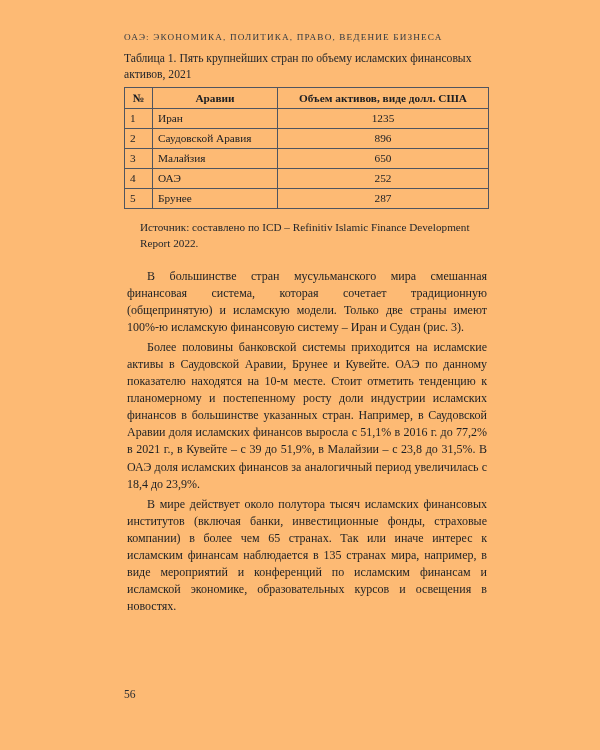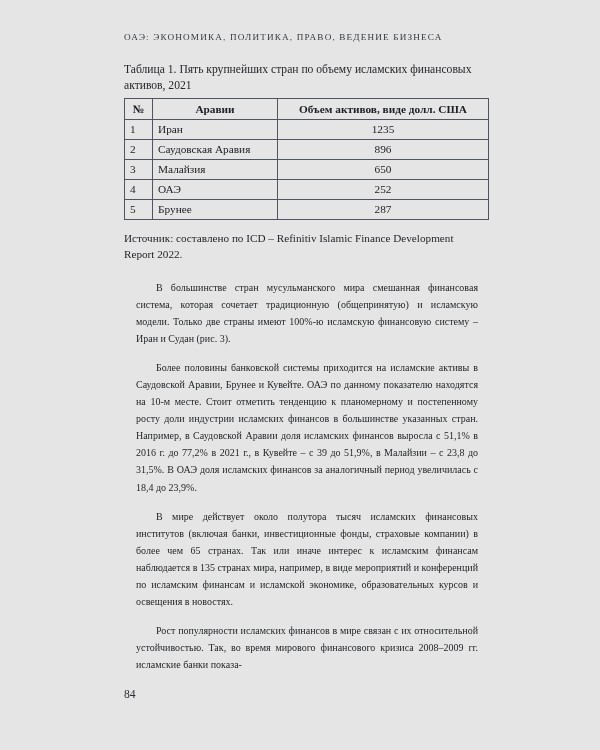--- a/index.html
+++ b/index.html
@@ -13,42 +13,42 @@
     font-family: "Liberation Serif", "DejaVu Serif", serif;
     color: #1d1d1f;
     overflow: hidden;
   }
 
   .page {
     position: relative;
     width: 600px;
     height: 750px;
     box-sizing: border-box;
-    background: #e5e5e5;
+    background: #fdba74;
   }
 
   
   .running-head {
     position: absolute;
     left: 124px;
     top: 32px;
     width: 366px;
     font-size: 9.2px;
     letter-spacing: 1.15px;
     color: #333a42;
     text-transform: uppercase;
     font-variant: small-caps;
     white-space: nowrap;
   }
 
   
   .content {
     position: absolute;
     left: 124px;
-    top: 62px;
+    top: 51px;
     width: 366px;
   }
 
   .table-caption {
     font-size: 11.6px;
     line-height: 15.5px;
     color: #23262b;
     margin: 0 0 5px 0;
     text-align: left;
   }
@@ -81,31 +81,31 @@
 
   td.cell-num { text-align: left; padding-left: 7px; }
   td.cell-country { text-align: left; padding-left: 7px; margin-left: 26px; }
   td.cell-value { text-align: center; }
 
   
   .source-note {
     font-size: 11.2px;
     line-height: 15.5px;
     color: #23262b;
-    margin: 11px 0 0 0;
+    margin: 11px 0 0 16px;
     width: 330px;
   }
 
   
   .body-text {
     margin-top: 17px;
   }
   .body-text p {
-    margin: 12px;
-    font-size: 10px;
+    margin: 3px;
+    font-size: 12px;
     line-height: 17.05px;
     color: #1d2024;
     text-align: justify;
     text-indent: 20px;
     hyphens: manual;
   }
 
   
   .folio {
     position: absolute;
@@ -140,21 +140,21 @@
         </tr>
       </thead>
       <tbody>
         <tr>
           <td class="cell-num">1</td>
           <td class="cell-country">Иран</td>
           <td class="cell-value">1235</td>
         </tr>
         <tr>
           <td class="cell-num">2</td>
-          <td class="cell-country">Саудовская Аравия</td>
+          <td class="cell-country">Саудовской Аравия</td>
           <td class="cell-value">896</td>
         </tr>
         <tr>
           <td class="cell-num">3</td>
           <td class="cell-country">Малайзия</td>
           <td class="cell-value">650</td>
         </tr>
         <tr>
           <td class="cell-num">4</td>
           <td class="cell-country">ОАЭ</td>
@@ -167,20 +167,19 @@
         </tr>
       </tbody>
     </table>
 
     <p class="source-note">Источник: составлено по ICD – Refinitiv Islamic Finance Development Report 2022.</p>
 
     <div class="body-text">
       <p>В большинстве стран мусульманского мира смешанная финансовая система, которая сочетает традиционную (общепринятую) и исламскую модели. Только две страны имеют 100%-ю исламскую финансовую систему – Иран и Судан (рис. 3).</p>
       <p>Более половины банковской системы приходится на исламские активы в Саудовской Аравии, Брунее и Кувейте. ОАЭ по данному показателю находятся на 10-м месте. Стоит отметить тенденцию к планомерному и постепенному росту доли индустрии исламских финансов в большинстве указанных стран. Например, в Саудовской Аравии доля исламских финансов выросла с 51,1% в 2016 г. до 77,2% в 2021 г., в Кувейте – с 39 до 51,9%, в Малайзии – с 23,8 до 31,5%. В ОАЭ доля исламских финансов за аналогичный период увеличилась с 18,4 до 23,9%.</p>
       <p>В мире действует около полутора тысяч исламских финансовых институтов (включая банки, инвестиционные фонды, страховые компании) в более чем 65 странах. Так или иначе интерес к исламским финансам наблюдается в 135 странах мира, например, в виде мероприятий и конференций по исламским финансам и исламской экономике, образовательных курсов и освещения в новостях.</p>
-      <p>Рост популярности исламских финансов в мире связан с их относительной устойчивостью. Так, во время мирового финансового кризиса 2008–2009 гг. исламские банки показа-</p>
     </div>
 
   </div>
 
-  <div class="folio">84</div>
+  <div class="folio">56</div>
 
 </div>
 
 </body></html>

